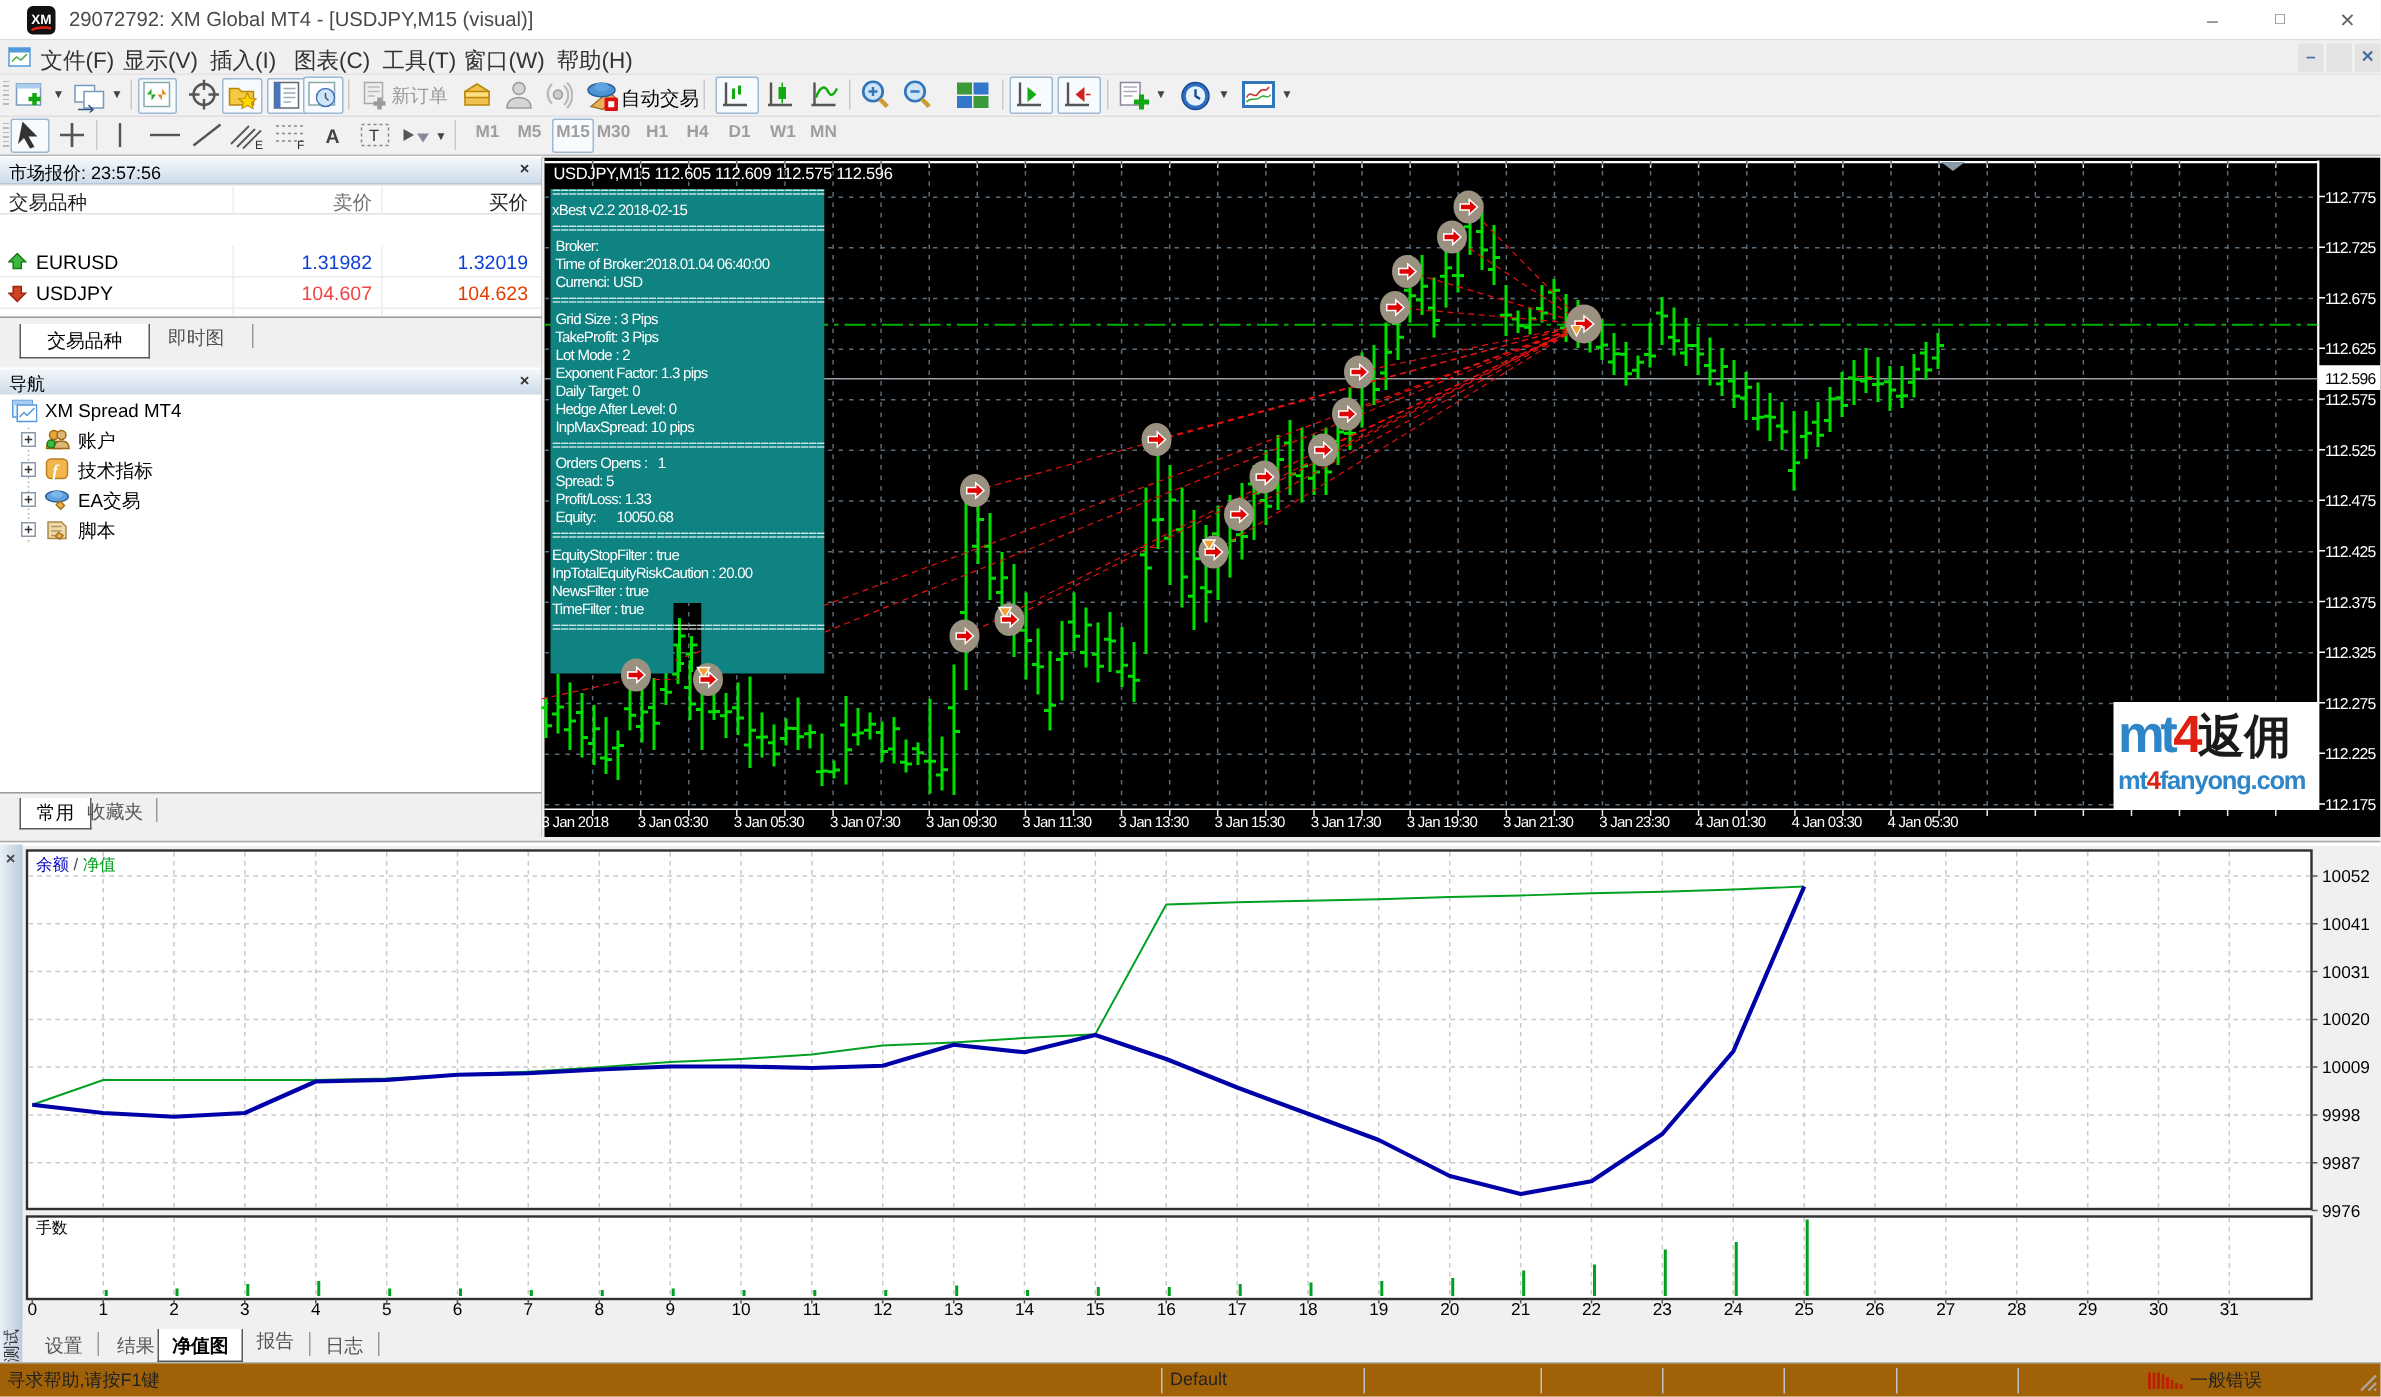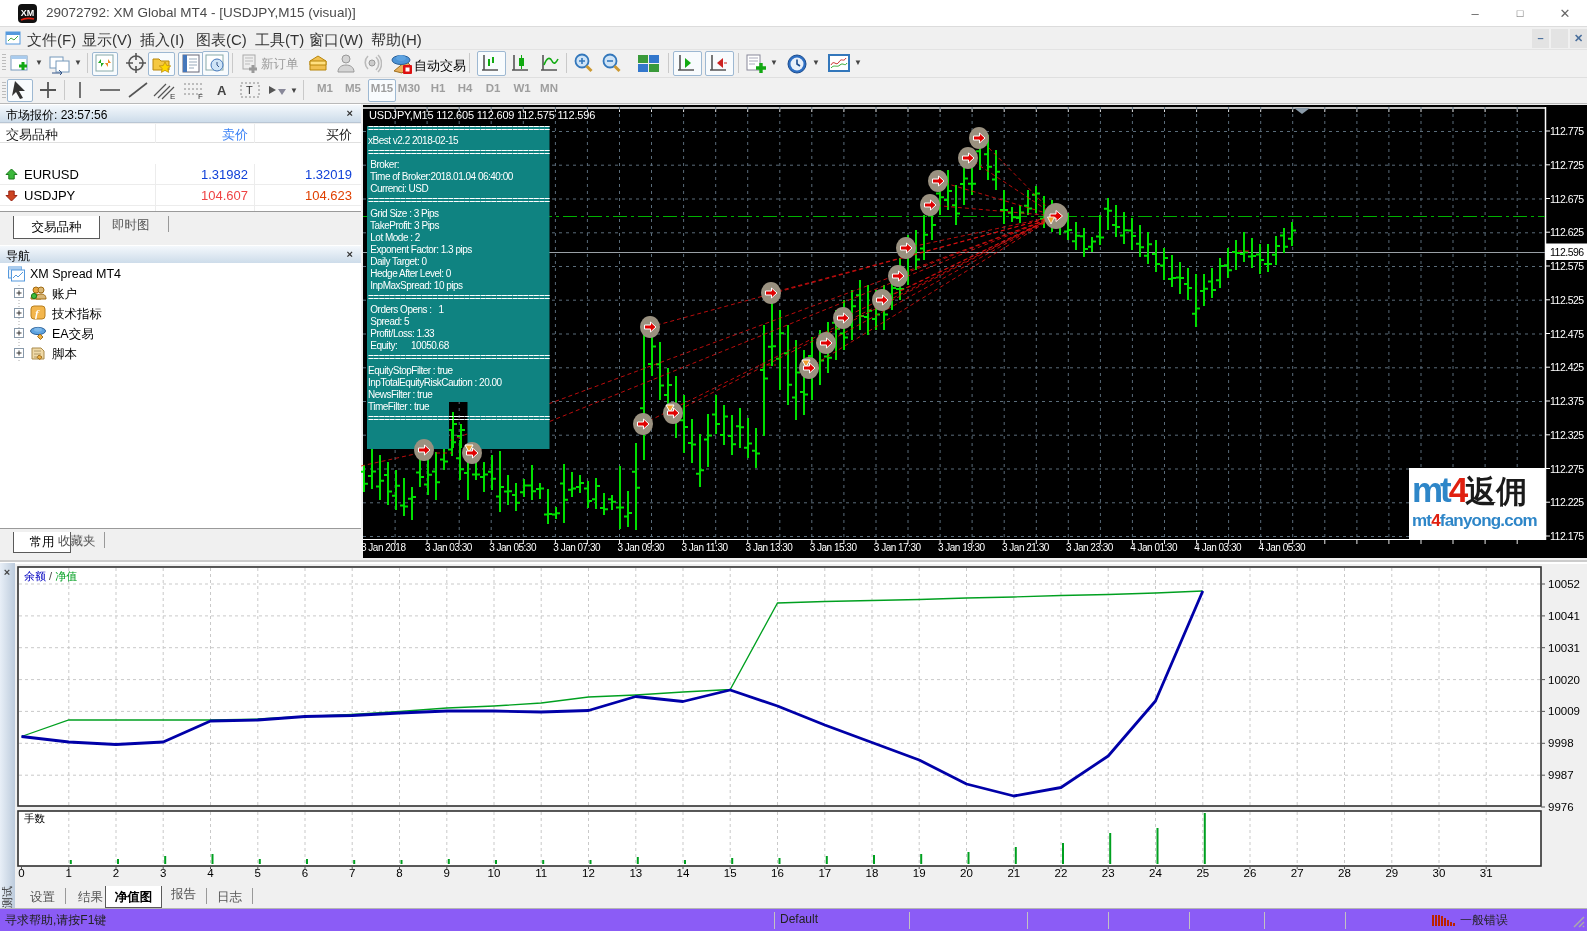--- a/index.html
+++ b/index.html
@@ -29,21 +29,21 @@
 .mwrow{position:absolute;left:0;width:361px;height:21px;border-bottom:1px solid #ececec;font-size:13px}
 .cdiv{position:absolute;top:0;width:1px;height:21px;background:#ececec}
 #mw-tabs{position:absolute;left:0;top:211px;width:361px;height:27px;background:#f0f0f0;border-top:1px solid #9a9a9a}
 .tab-act{position:absolute;background:#fff;border:1px solid #5a5a5a;border-top:none;font-size:12.5px;
  text-align:center;color:#000}
 .tab-in{position:absolute;font-size:12.5px;color:#555}
 #nav-body{position:absolute;left:0;top:263px;width:361px;height:265px;background:#fff}
 .nrow{position:absolute;font-size:12.5px;color:#000}
 #nav-tabs{position:absolute;left:0;top:528px;width:361px;height:24px;background:#f0f0f0;border-top:1px solid #9a9a9a}
 #tabsrow{position:absolute;left:15px;top:884px;width:1572px;height:24px;background:#f0f0f0;font-size:12.5px}
-#statusbar{position:absolute;left:0;top:908px;width:1587px;height:23px;background:#8b5cf6;border-top:1px solid #b5b5b5;
+#statusbar{position:absolute;left:0;top:908px;width:1587px;height:23px;background:#a16207;border-top:1px solid #b5b5b5;
  font-size:12px;color:#222}
 .ssep{position:absolute;top:3px;width:1px;height:17px;background:#c2c2c2}
 #infobox{position:absolute;left:368px;top:123px;width:182px;color:#fff;font-size:10px;letter-spacing:-0.5px;line-height:12.08px;
  white-space:pre;font-family:'Liberation Sans',sans-serif}
 </style></head><body>
 <div id="titlebar">
     <div id="title-ico">XM<svg style="position:absolute;left:2px;top:13px" width="15" height="5">
         <path d="M1 3c4-2 10-2 13-1" stroke="#e02010" stroke-width="1.6" fill="none"></path>
       </svg></div>
     <div id="title-txt">29072792: XM Global MT4 - [USDJPY,M15 (visual)]</div>
@@ -253,21 +253,21 @@
     <div class="tf" style="left:452px;width:26px">H4</div>
     <div class="tf" style="left:480px;width:26px">D1</div>
     <div class="tf" style="left:509px;width:26px">W1</div>
     <div class="tf" style="left:536px;width:26px">MN</div>
   </div>
 <div id="leftcol"></div>
 <div class="phead" style="top:104px">市场报价: 23:57:56<span class="px">×</span></div>
 <div id="mw-table">
     <div class="mwrow" style="top:0;height:19px;border-bottom:1px solid #e0e0e0">
       <span style="position:absolute;left:6px;top:2px;color:#222">交易品种</span>
-      <span style="position:absolute;right:113px;top:2px;color:#3b82f6">卖价</span>
+      <span style="position:absolute;right:113px;top:2px;color:#737373">卖价</span>
       <span style="position:absolute;right:9px;top:2px;color:#222">买价</span>
       <span class="cdiv" style="left:155px;height:19px"></span>
       <span class="cdiv" style="left:254px;height:19px"></span>
     </div>
     <div class="mwrow" style="top:40px">
       <svg style="position:absolute;left:5px;top:4px" width="14" height="13">
         <path d="M6.5 1L12 6.5H9.2V11H3.8V6.5H1z" fill="#3cb83c" stroke="#1a7a1a"></path>
       </svg>
       <span style="position:absolute;left:24px;top:3px;color:#000">EURUSD</span>
       <span style="position:absolute;right:113px;top:3px;color:#1040d8">1.31982</span>
@@ -341,21 +341,21 @@
       <path d="M2.5 5h5M5 2.5v5" stroke="#333"></path>
     </svg>
     <svg class="abs" style="left:30px;top:82px" width="17" height="16">
       <path d="M2 3h9l3 3v8H2z" fill="#efd9a7" stroke="#a98a4a"></path>
       <path d="M4 6h7M4 9h7M4 12h4" stroke="#b09a6a"></path>
       <path d="M9 10l3 2-2 2.5-3-2z" fill="#f0b040" stroke="#a07020"></path>
     </svg>
     <div class="nrow" style="left:52px;top:83px">脚本</div>
   </div>
 <div id="nav-tabs">
-    <div class="tab-act" style="left:13px;top:3px;width:58px;height:21px;padding-top:2px">常用</div>
+    <div class="tab-act" style="left:13px;top:3px;width:48px;height:21px;padding-top:2px">常用</div>
     <div class="tab-in" style="left:58px;top:4px">收藏夹</div>
     <div style="position:absolute;left:104px;top:3px;width:1px;height:16px;background:#999"></div>
   </div>
 <svg style="position:absolute;left:361px;top:105px" width="1226" height="453" font-family="'Liberation Sans', sans-serif">
     <rect x="0" y="0" width="1226" height="453" fill="#000"></rect>
     <rect x="0" y="0" width="2" height="453" fill="#f0f0f0"></rect>
     <line x1="2" y1="3" x2="1185" y2="3" stroke="#ffffff" stroke-width="1.5"></line>
     <line x1="1184.5" y1="2" x2="1184.5" y2="435" stroke="#ffffff" stroke-width="1.5"></line>
     <line x1="2" y1="434.5" x2="1185" y2="434.5" stroke="#ffffff" stroke-width="1"></line>
     <path d="M34.1 3v4 M34.1 435v4 M66.1 3v4 M66.1 435v4 M98.2 3v4 M98.2 435v4 M130.2 3v4 M130.2 435v4 M162.3 3v4 M162.3 435v4 M194.4 3v4 M194.4 435v4 M226.4 3v4 M226.4 435v4 M258.5 3v4 M258.5 435v4 M290.5 3v4 M290.5 435v4 M322.6 3v4 M322.6 435v4 M354.7 3v4 M354.7 435v4 M386.7 3v4 M386.7 435v4 M418.8 3v4 M418.8 435v4 M450.8 3v4 M450.8 435v4 M482.9 3v4 M482.9 435v4 M515.0 3v4 M515.0 435v4 M547.0 3v4 M547.0 435v4 M579.1 3v4 M579.1 435v4 M611.1 3v4 M611.1 435v4 M643.2 3v4 M643.2 435v4 M675.3 3v4 M675.3 435v4 M707.3 3v4 M707.3 435v4 M739.4 3v4 M739.4 435v4 M771.4 3v4 M771.4 435v4 M803.5 3v4 M803.5 435v4 M835.6 3v4 M835.6 435v4 M867.6 3v4 M867.6 435v4 M899.7 3v4 M899.7 435v4 M931.7 3v4 M931.7 435v4 M963.8 3v4 M963.8 435v4 M995.9 3v4 M995.9 435v4 M1027.9 3v4 M1027.9 435v4 M1060.0 3v4 M1060.0 435v4 M1092.0 3v4 M1092.0 435v4 M1124.1 3v4 M1124.1 435v4 M1156.2 3v4 M1156.2 435v4" stroke="#e8e8e8" stroke-width="1"></path>

